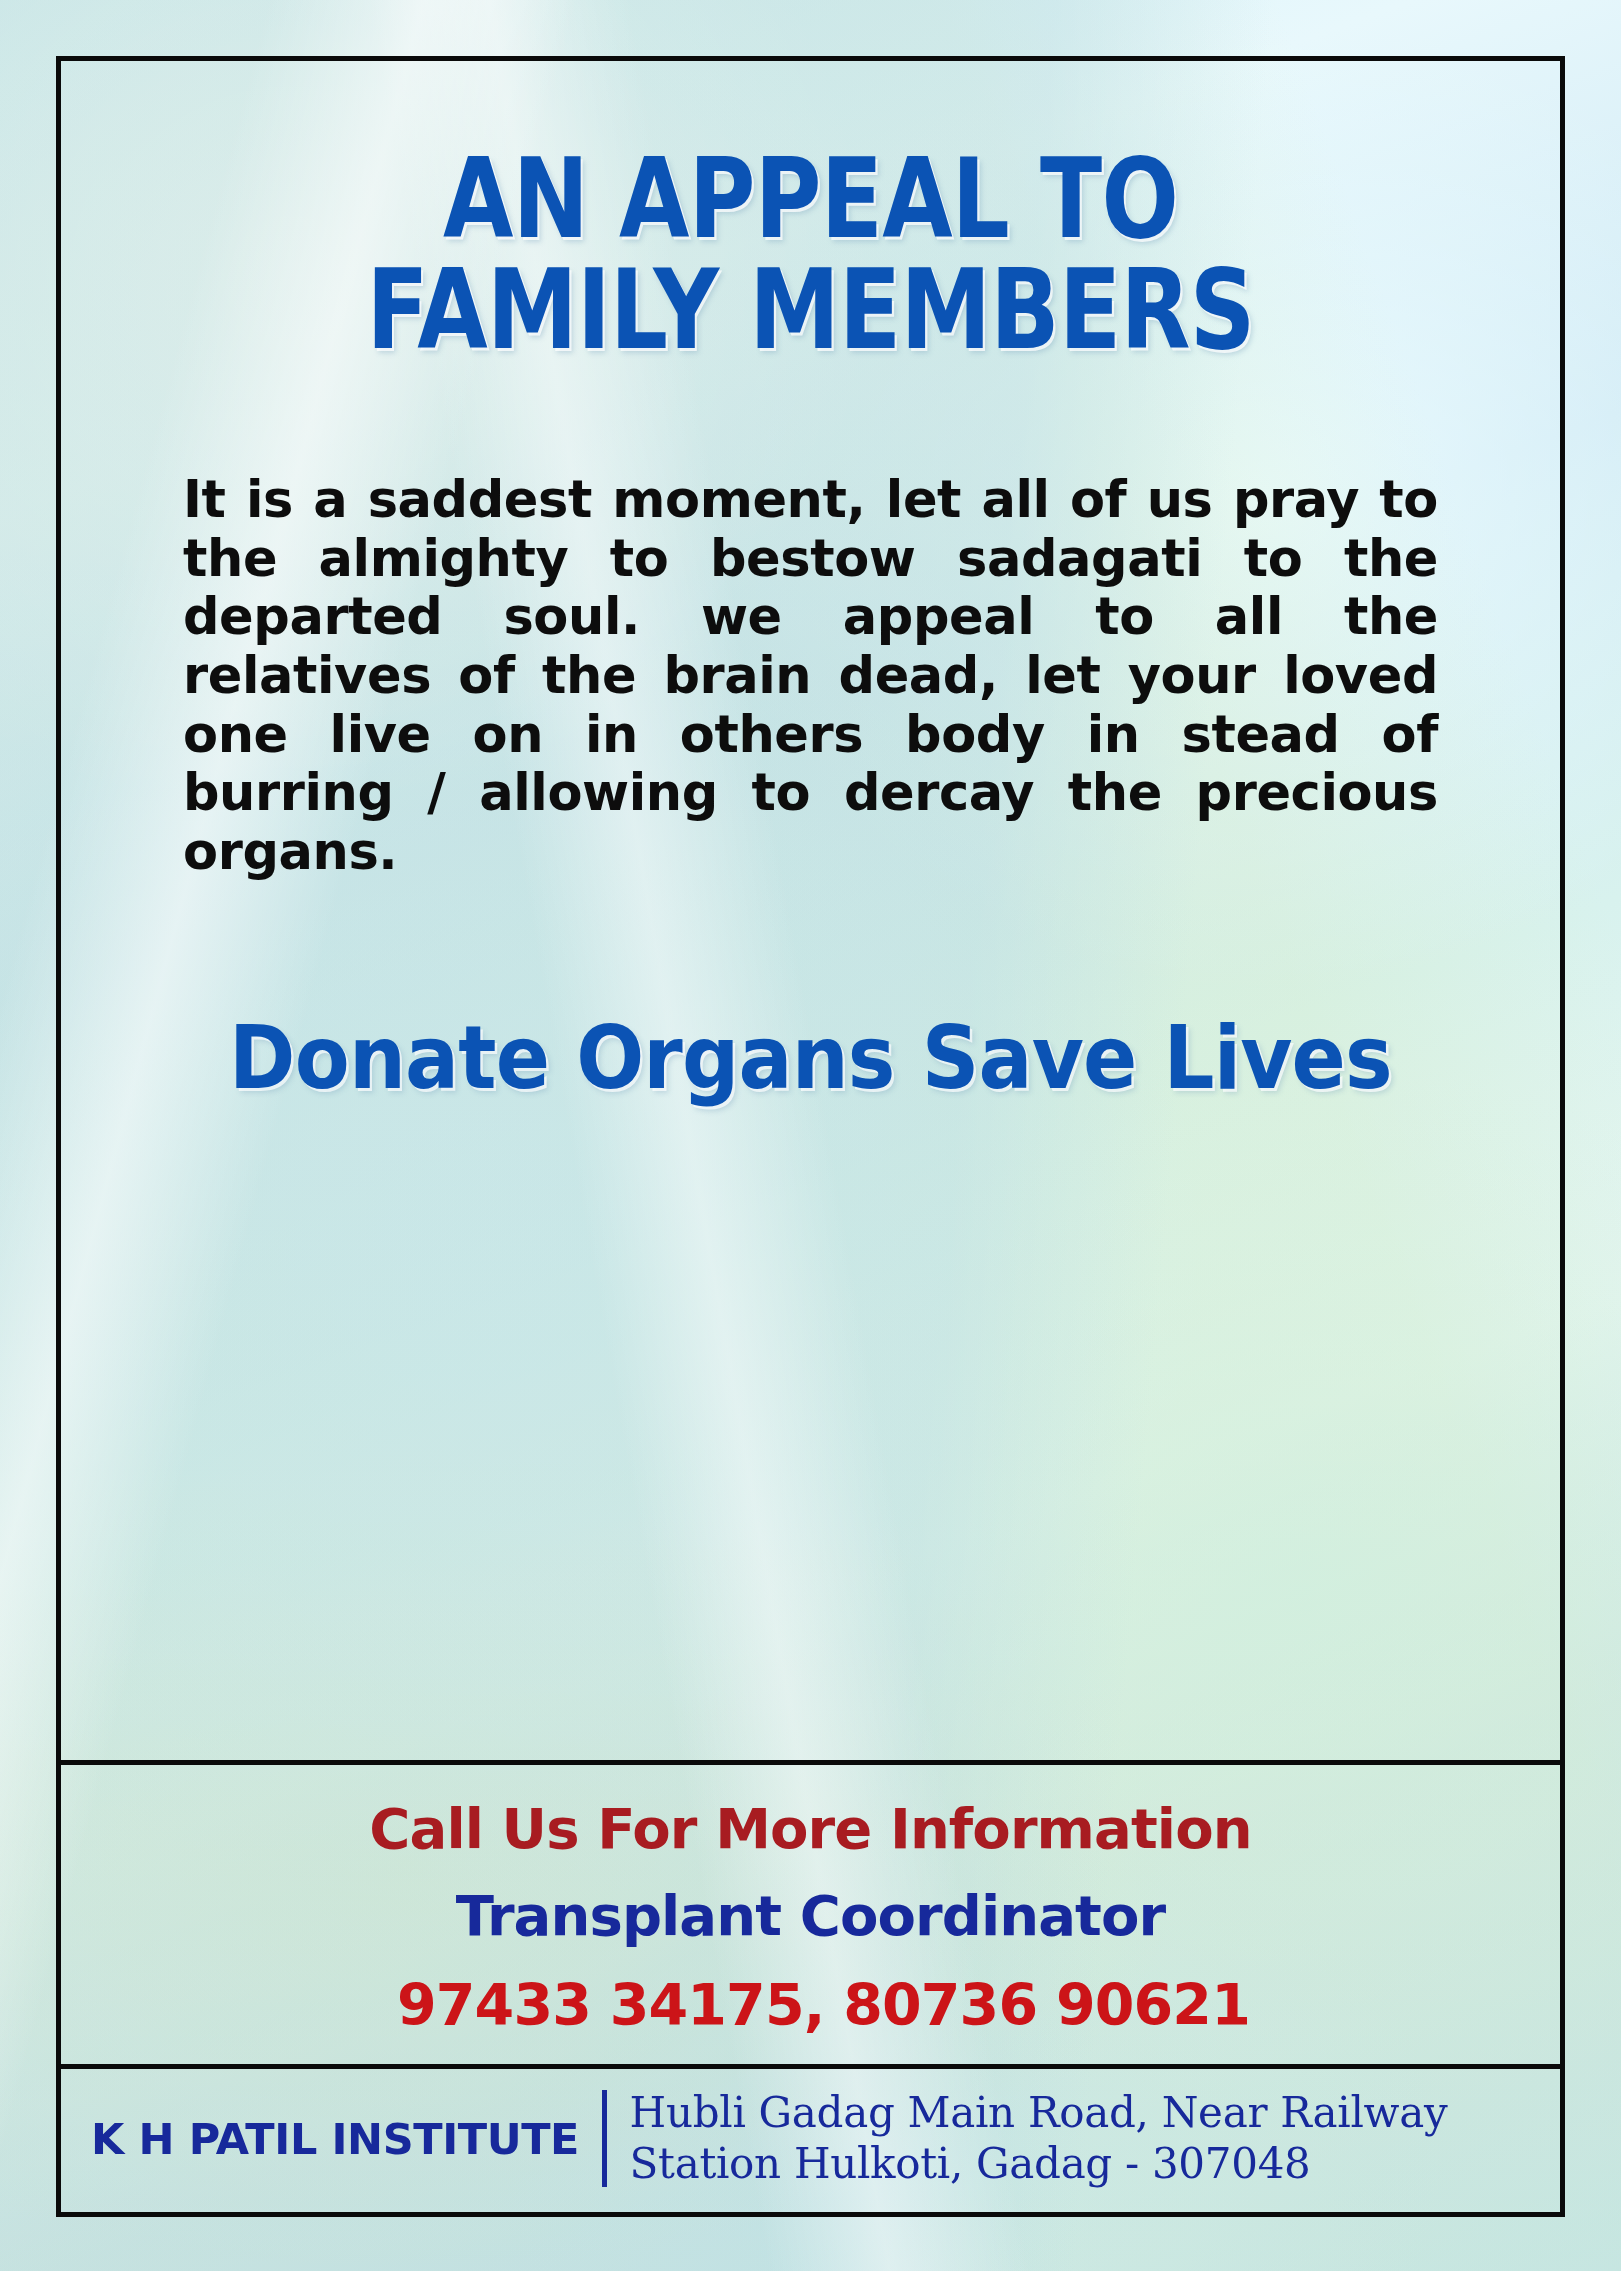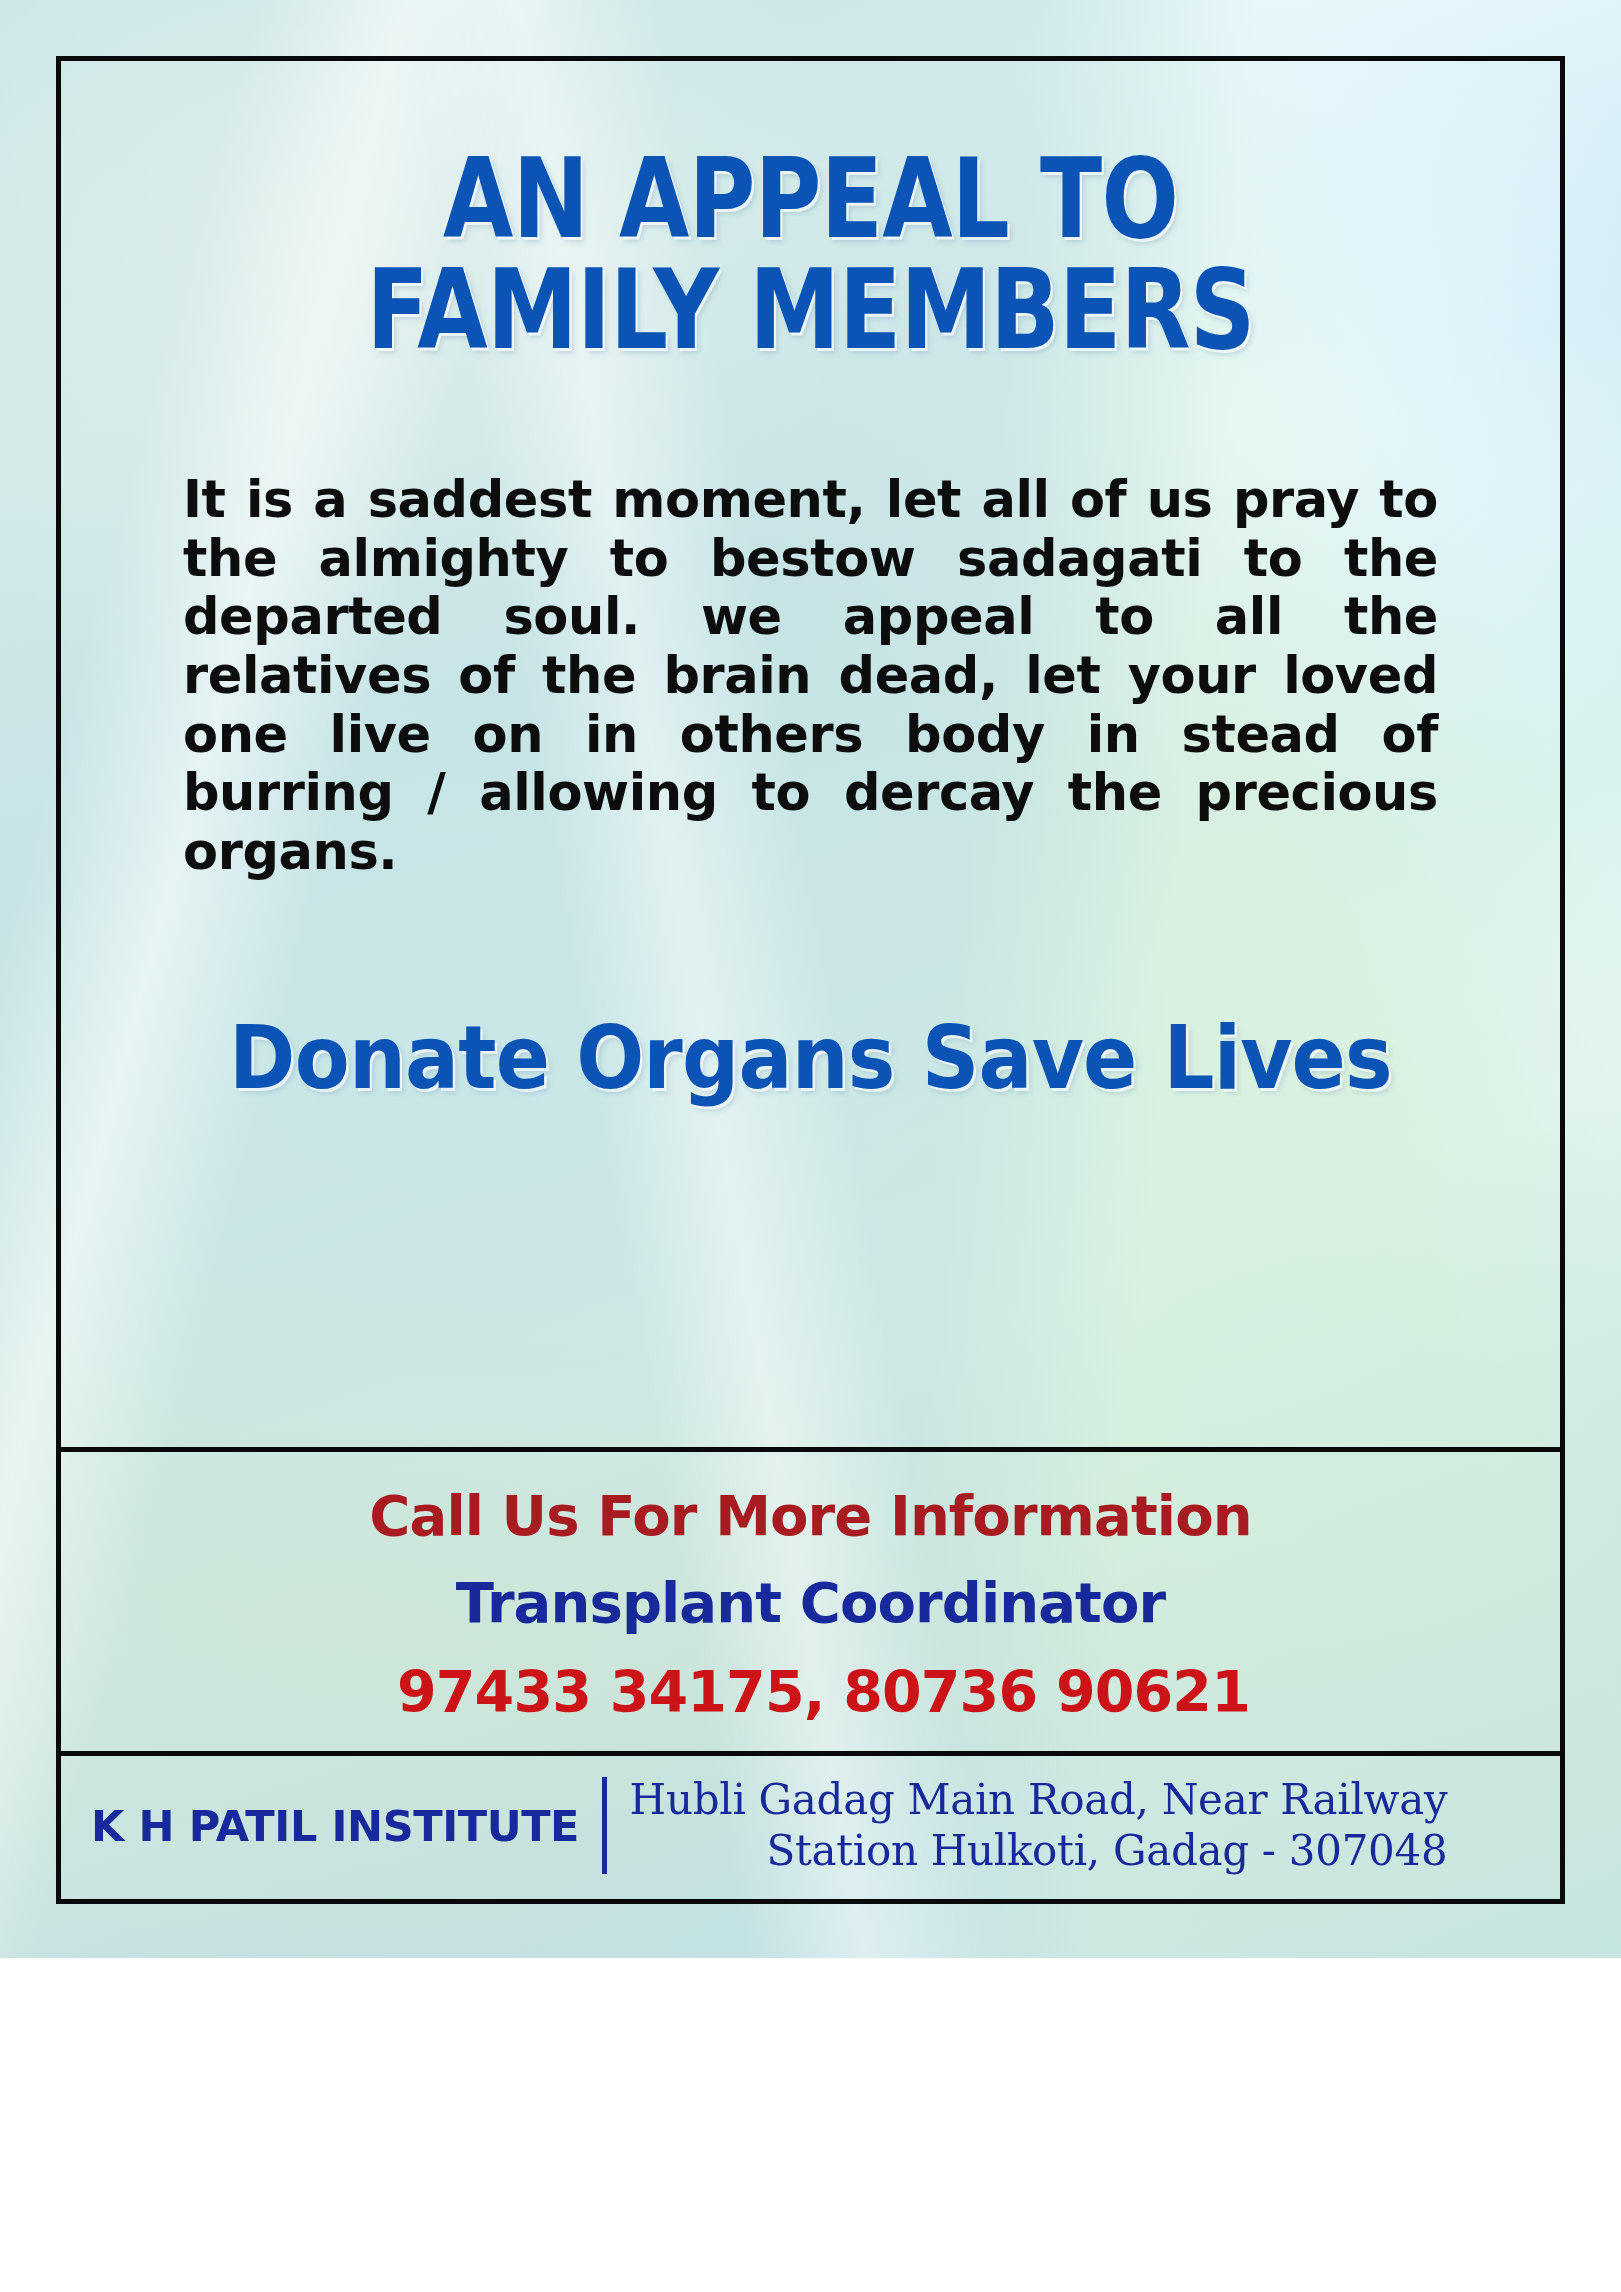--- a/index.html
+++ b/index.html
@@ -11,21 +11,21 @@
     height: 2293px;
     font-family: "Liberation Sans", sans-serif;
     background: #ffffff;
     overflow: hidden;
   }
 
   
   .poster {
     position: relative;
     width: 1621px;
-    height: 1958px;
+    height: 2271px;
     box-sizing: border-box;
     background:
       radial-gradient(ellipse 60% 40% at 18% 12%, rgba(255,255,255,0.95) 0%, rgba(255,255,255,0) 60%),
       radial-gradient(ellipse 55% 35% at 78% 22%, rgba(236,252,255,0.9) 0%, rgba(255,255,255,0) 62%),
       radial-gradient(ellipse 70% 45% at 30% 55%, rgba(216,242,250,0.85) 0%, rgba(255,255,255,0) 65%),
       radial-gradient(ellipse 65% 38% at 80% 70%, rgba(206,240,236,0.8) 0%, rgba(255,255,255,0) 62%),
       radial-gradient(ellipse 80% 30% at 25% 82%, rgba(224,240,206,0.75) 0%, rgba(255,255,255,0) 60%),
       radial-gradient(ellipse 45% 25% at 60% 95%, rgba(200,232,244,0.85) 0%, rgba(255,255,255,0) 65%),
       linear-gradient(160deg, #d4f0f8 0%, #e8f8fc 18%, #cfe9f4 35%, #d8f2ee 52%, #e6f6f2 66%, #cfe6e8 80%, #bfe3f0 100%);
   }
@@ -172,21 +172,20 @@
     background: #17299b;
     margin: 1.8px 23px 1.8px 0;
   }
   .footer-address {
     color: #17299b;
     font-family: "DejaVu Serif", serif;
     font-weight: 400;
     font-size: 42px;
     line-height: 1.2;
     letter-spacing: -0.3px;
-    text-align: right;
   }
 </style>
 </head>
 <body>
 
 <div class="poster">
   <div class="frame">
 
     <div class="main-section">
 

